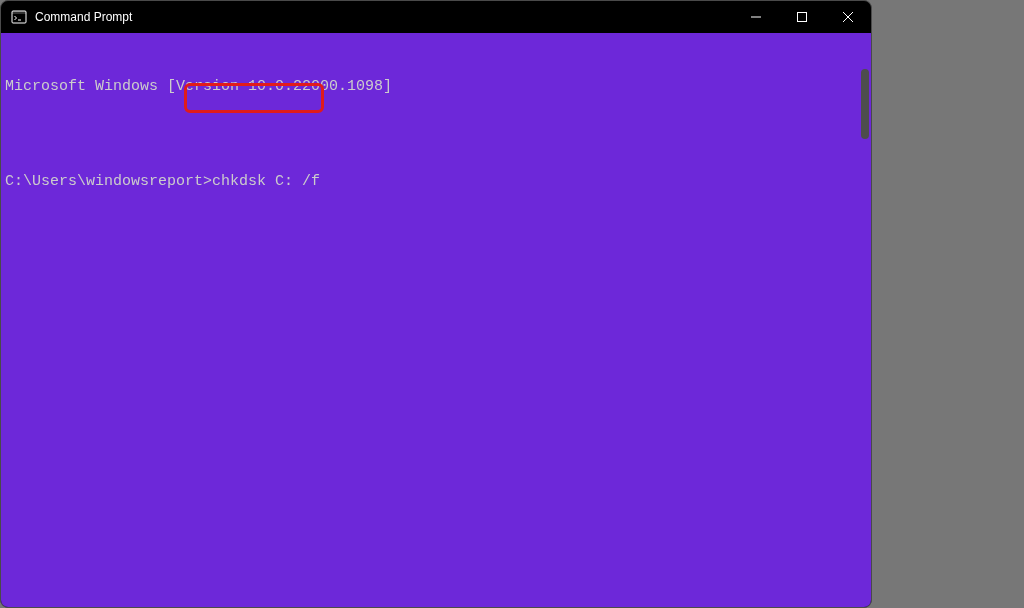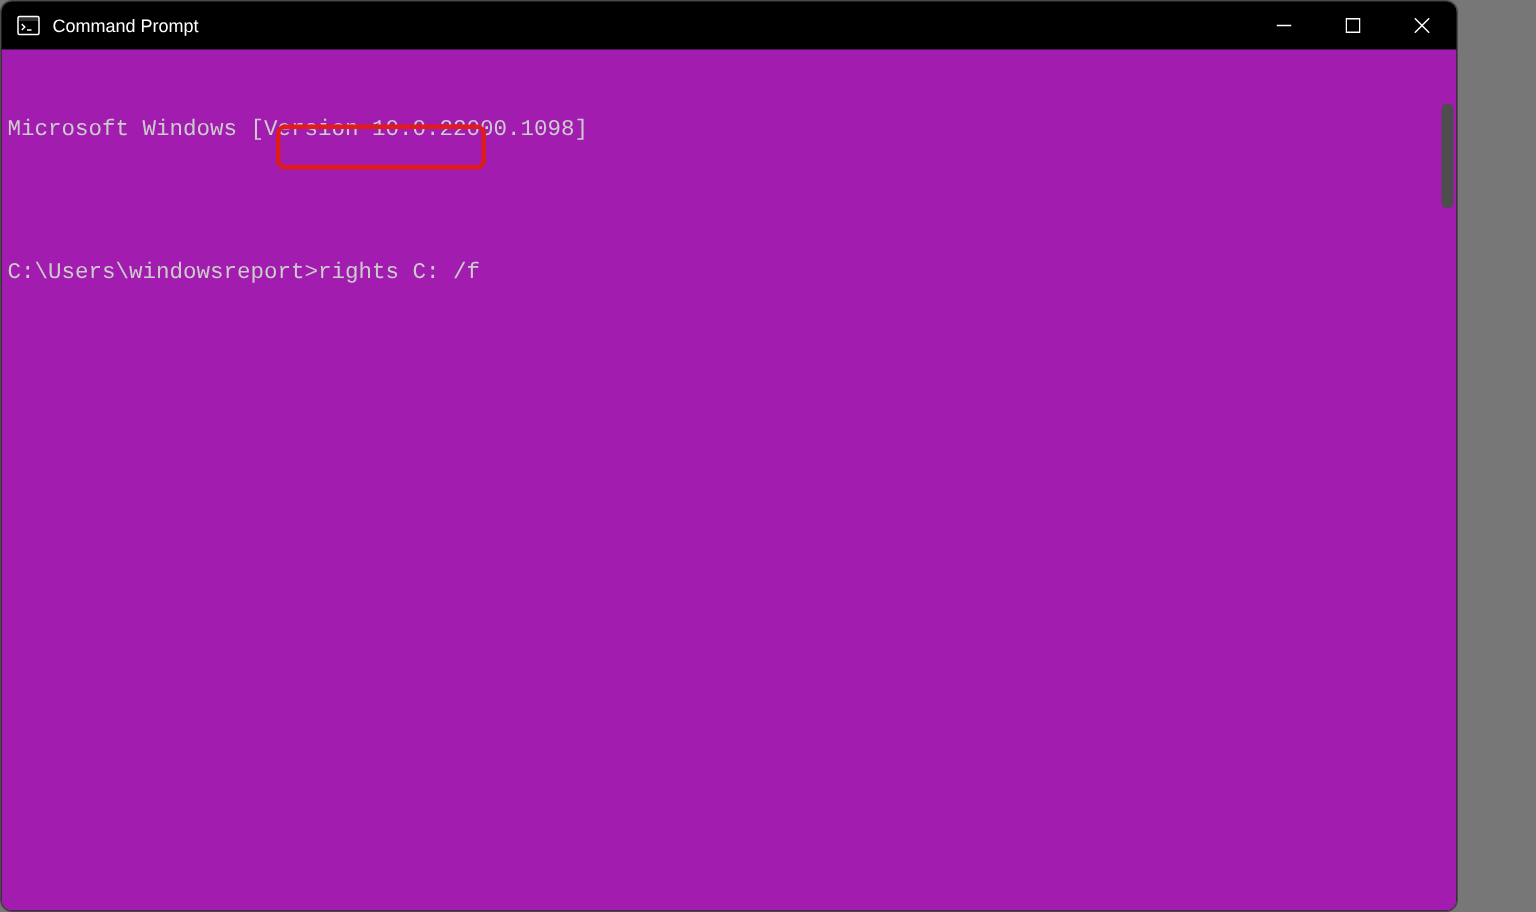--- a/index.html
+++ b/index.html
@@ -6,21 +6,21 @@
     body {
       width: 1024px;
       height: 608px;
       background: #777;
       font-family: "Segoe UI", Arial, sans-serif;
       overflow: hidden;
     }
     .window {
       position: absolute;
       left: 0; top: 0;
-      width: 972px; height: 608px;
+      width: 872px; height: 608px;
       background: #0c0c0c;
       border: 1px solid #4a4a4a;
       border-radius: 8px;
       display: flex;
       flex-direction: column;
       overflow: hidden;
     }
     .titlebar {
       height: 32px;
       display: flex;
@@ -41,21 +41,21 @@
     .titlebar-spacer { flex: 1 1 auto; }
     .win-btn {
       width: 46px; height: 32px;
       display: flex; align-items: center; justify-content: center;
       color: #fff;
     }
 
     .client {
       position: relative;
       flex: 1 1 auto;
-      background: #a21caf;
+      background: #6d28d9;
       padding: 6px 4px 4px 4px;
       overflow: hidden;
     }
     .terminal {
       font-family: Consolas, "Courier New", monospace;
       font-size: 15px;
       line-height: 19px;
       color: #cccccc;
       white-space: pre;
     }
@@ -119,21 +119,21 @@
         <line x1="0" y1="0" x2="10" y2="10" stroke="#fff" stroke-width="1"></line>
         <line x1="10" y1="0" x2="0" y2="10" stroke="#fff" stroke-width="1"></line>
       </svg>
     </div>
   </div>
 
   <div class="client">
     <div class="terminal">
       <span class="line">Microsoft Windows [Version 10.0.22000.1098]</span>
       <span class="line"></span>
-      <span class="line"><span>C:\Users\windowsreport&gt;</span><span class="cmd-wrap">rights C: /f</span></span>
+      <span class="line"><span>C:\Users\windowsreport&gt;</span><span class="cmd-wrap">chkdsk C: /f</span></span>
     </div>
 
     <div class="cmd-highlight"></div>
 
     <div class="scrollbar-track"></div>
     <div class="scrollbar-thumb"></div>
   </div>
 
 </div>
 

